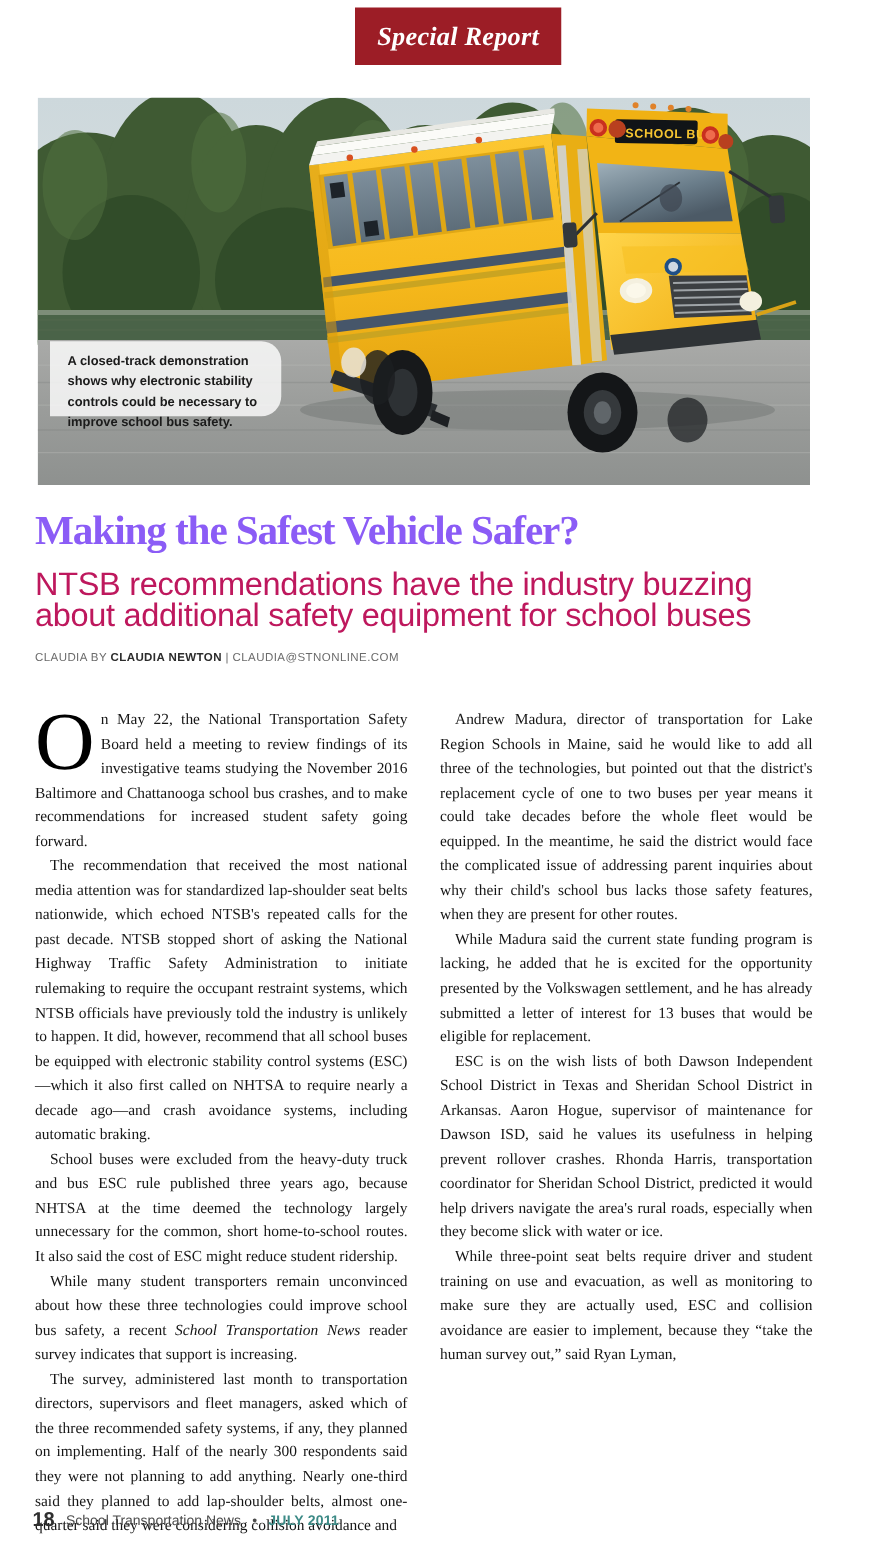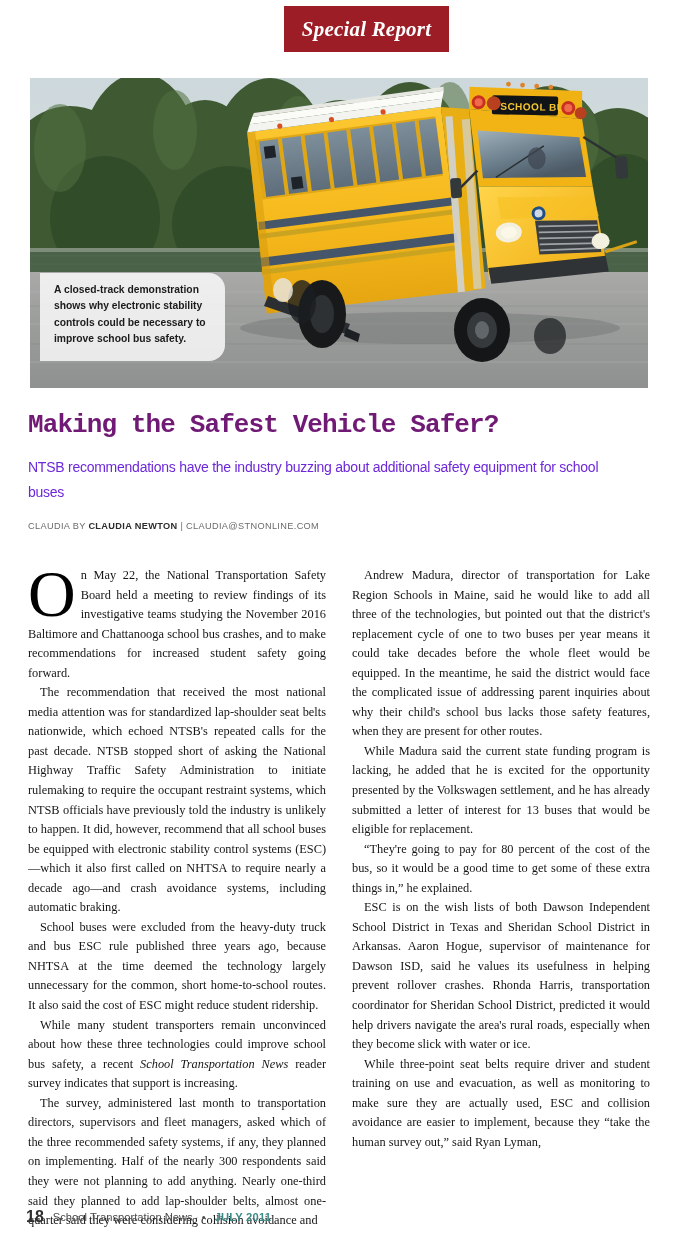--- a/index.html
+++ b/index.html
@@ -28,44 +28,44 @@
   }
 
   
   .photo{
     position:absolute; left:30px; top:78px; width:618px; height:310px;
     overflow:hidden;
   }
   .photo svg{ display:block; width:618px; height:310px; }
 
   .caption-box{
-    position:absolute; left:10px; top:195px; width:185px; height:88px;
+    position:absolute; left:10px; top:195px; width:185px; height:60px;
     background:rgba(255,255,255,0.80);
     border-top-right-radius:16px;
     border-bottom-right-radius:16px;
     padding:9px 10px 8px 14px;
   }
   .caption-text{
     font-family:"Liberation Sans", sans-serif;
     font-weight:bold; font-size:10.3px; line-height:16.4px;
     color:#1b1b1b;
   }
 
   
   .headline{
     position:absolute; left:28px; top:404px; width:620px;
-    font-family:Liberation Mono, monospace;
-    font-weight:bold; font-size:26px; line-height:42px;
-    color:#701a75; letter-spacing:-0.9px;
+    font-family:Liberation Serif, serif;
+    font-weight:bold; font-size:33px; line-height:42px;
+    color:#8b5cf6; letter-spacing:-0.9px;
   }
   .deck{
     position:absolute; left:28px; top:455px; width:600px;
     font-family:"Liberation Sans", sans-serif;
-    font-weight:normal; font-size:14px; line-height:24.5px;
-    color:#6d28d9; letter-spacing:-0.25px;
+    font-weight:normal; font-size:26px; line-height:24.5px;
+    color:#be185d; letter-spacing:-0.25px;
   }
   .byline{
     position:absolute; left:28px; top:521px; width:600px;
     font-family:"Liberation Sans", sans-serif;
     font-size:9.2px; letter-spacing:0.35px;
     color:#6b6b6b;
   }
   .byline b{ color:#2c2c2c; font-weight:bold; }
 
   
@@ -331,21 +331,20 @@
   <div class="col">
     <p class="first"><span class="dropcap">O</span><span>n May 22, the National Transportation Safety Board held a meeting to review findings of its investigative teams studying the November 2016 Baltimore and Chattanooga school bus crashes, and to make recommendations for increased student safety going forward.</span></p>
     <p>The recommendation that received the most national media attention was for standardized lap-shoulder seat belts nationwide, which echoed NTSB's repeated calls for the past decade. NTSB stopped short of asking the National Highway Traffic Safety Administration to initiate rulemaking to require the occupant restraint systems, which NTSB officials have previously told the industry is unlikely to happen. It did, however, recommend that all school buses be equipped with electronic stability control systems (ESC)—which it also first called on NHTSA to require nearly a decade ago—and crash avoidance systems, including automatic braking.</p>
     <p>School buses were excluded from the heavy-duty truck and bus ESC rule published three years ago, because NHTSA at the time deemed the technology largely unnecessary for the common, short home-to-school routes. It also said the cost of ESC might reduce student ridership.</p>
     <p id="p-italic">While many student transporters remain unconvinced about how these three technologies could improve school bus safety, a recent <i>School Transportation News</i> reader survey indicates that support is increasing.</p>
     <p>The survey, administered last month to transportation directors, supervisors and fleet managers, asked which of the three recommended safety systems, if any, they planned on implementing. Half of the nearly 300 respondents said they were not planning to add anything. Nearly one-third said they planned to add lap-shoulder belts, almost one-quarter said they were considering collision avoidance and</p>
   </div>
   <div class="col">
     <p>Andrew Madura, director of transportation for Lake Region Schools in Maine, said he would like to add all three of the technologies, but pointed out that the district's replacement cycle of one to two buses per year means it could take decades before the whole fleet would be equipped. In the meantime, he said the district would face the complicated issue of addressing parent inquiries about why their child's school bus lacks those safety features, when they are present for other routes.</p>
     <p>While Madura said the current state funding program is lacking, he added that he is excited for the opportunity presented by the Volkswagen settlement, and he has already submitted a letter of interest for 13 buses that would be eligible for replacement.</p>
-    <p>“They're going to pay for 80 percent of the cost of the bus, so it would be a good time to get some of these extra things in,” he explained.</p>
     <p>ESC is on the wish lists of both Dawson Independent School District in Texas and Sheridan School District in Arkansas. Aaron Hogue, supervisor of maintenance for Dawson ISD, said he values its usefulness in helping prevent rollover crashes. Rhonda Harris, transportation coordinator for Sheridan School District, predicted it would help drivers navigate the area's rural roads, especially when they become slick with water or ice.</p>
     <p>While three-point seat belts require driver and student training on use and evacuation, as well as monitoring to make sure they are actually used, ESC and collision avoidance are easier to implement, because they “take the human survey out,” said Ryan Lyman,</p>
   </div>
 </div>
 
 <div class="footer">
   <span class="folio">18</span>
   <span class="footer-pub">School Transportation News</span>
   <span class="footer-sep">•</span>
   <span class="footer-date">JULY 2011</span>

